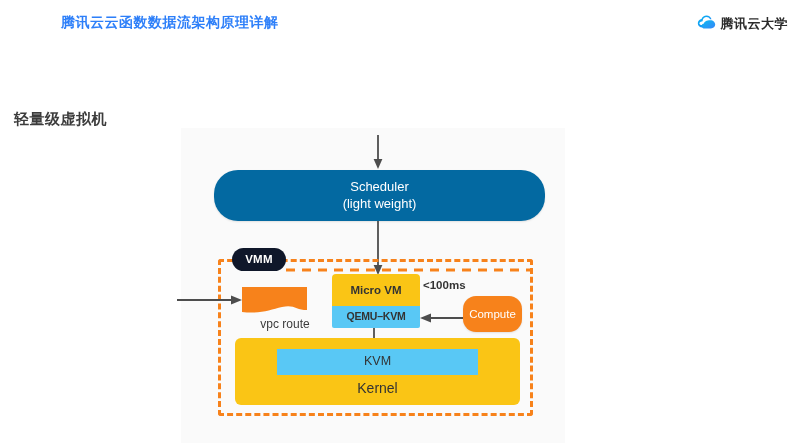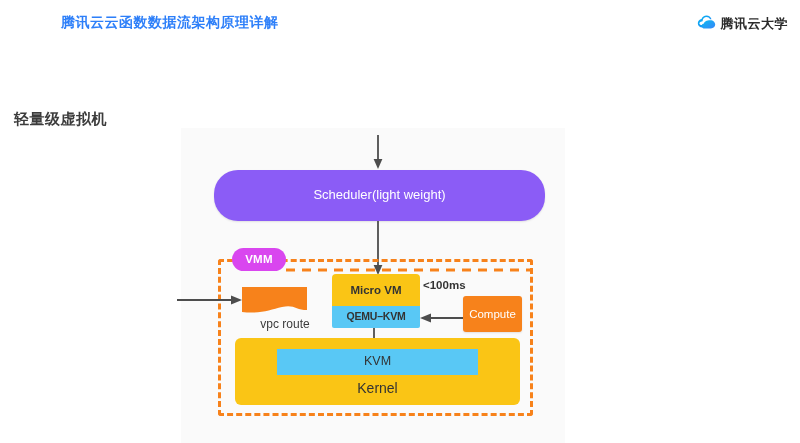--- a/index.html
+++ b/index.html
@@ -76,46 +76,46 @@
     text-align: center;
     line-height: 1.25;
   }
 
   
   #scheduler-box {
     left: 214px;
     top: 170px;
     width: 331px;
     height: 51px;
-    background: #8b5cf6;
+    background: #0369a1;
     border-radius: 24px;
     color: #ffffff;
     font-size: 13px;
     font-weight: 400;
-    flex-direction: row;
+    flex-direction: column;
     box-shadow: 0 1px 2px rgba(0,0,0,0.10);
   }
 
   
   #vmm-container {
     position: absolute;
     left: 218px;
     top: 259px;
     width: 315px;
     height: 157px;
     box-sizing: border-box;
     border: 3px dashed #f7821b;
     border-radius: 3px;
   }
   #vmm-badge {
     left: 232px;
     top: 248px;
     width: 54px;
     height: 23px;
-    background: #d946ef;
+    background: #0f172a;
     border-radius: 12px;
     color: #ffffff;
     font-size: 11.5px;
     font-weight: 700;
     letter-spacing: 0.3px;
     z-index: 5;
   }
 
   
   #vpc-route-shape {
@@ -170,21 +170,21 @@
     justify-content: flex-start;
   }
 
   
   #compute-box {
     left: 463px;
     top: 296px;
     width: 59px;
     height: 36px;
     background: #f7821b;
-    border-radius: 3px;
+    border-radius: 13px;
     color: #ffffff;
     font-size: 11.5px;
     box-shadow: 0 1px 2px rgba(0,0,0,0.10);
   }
 
   
   #kernel-box {
     left: 235px;
     top: 338px;
     width: 285px;

